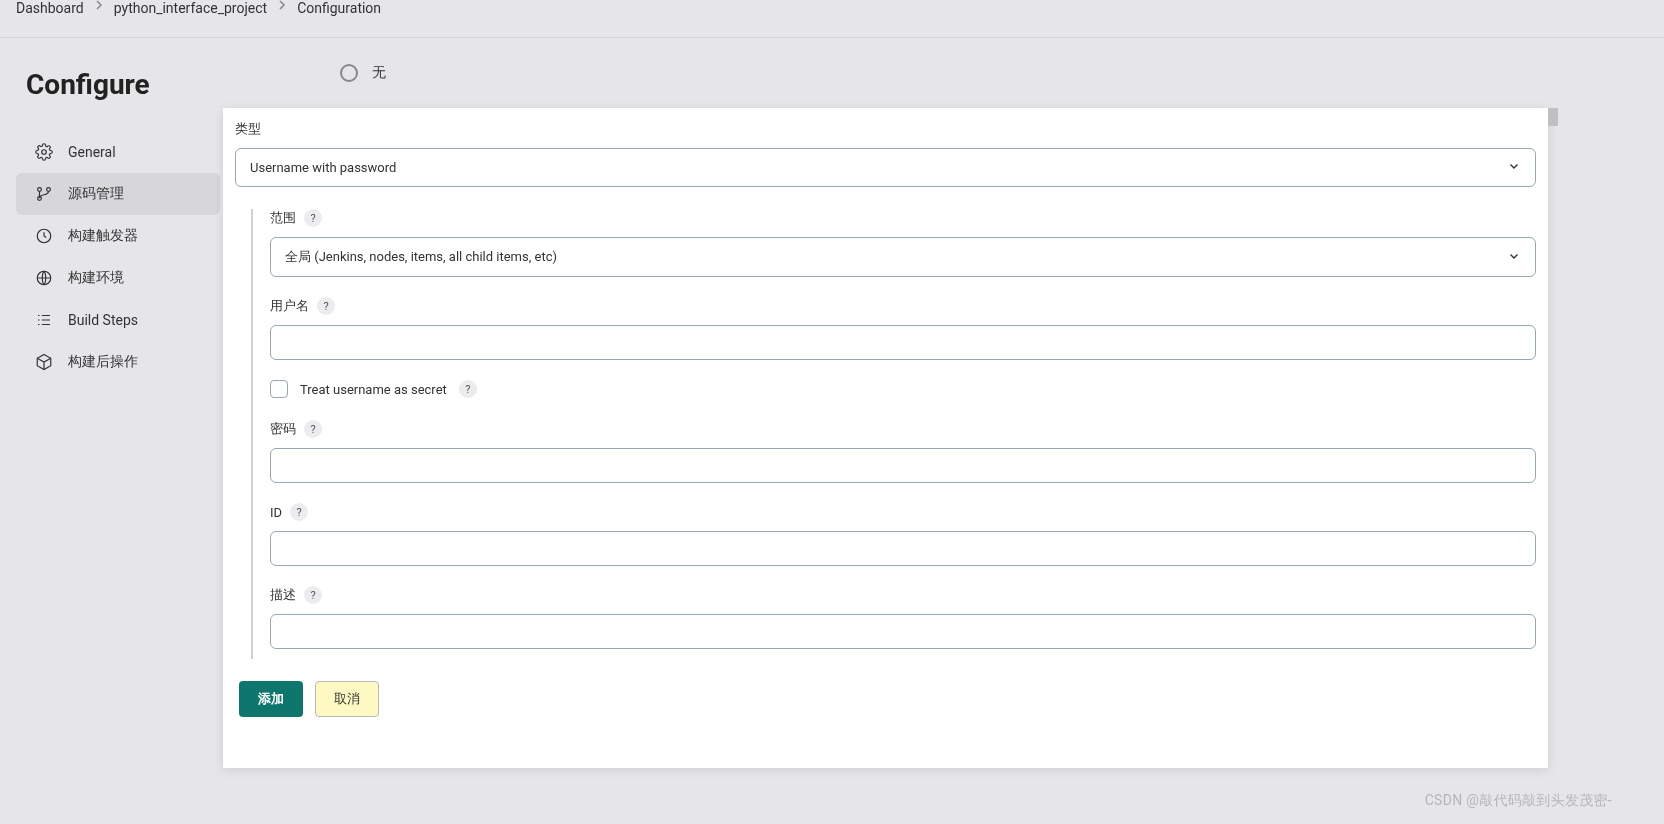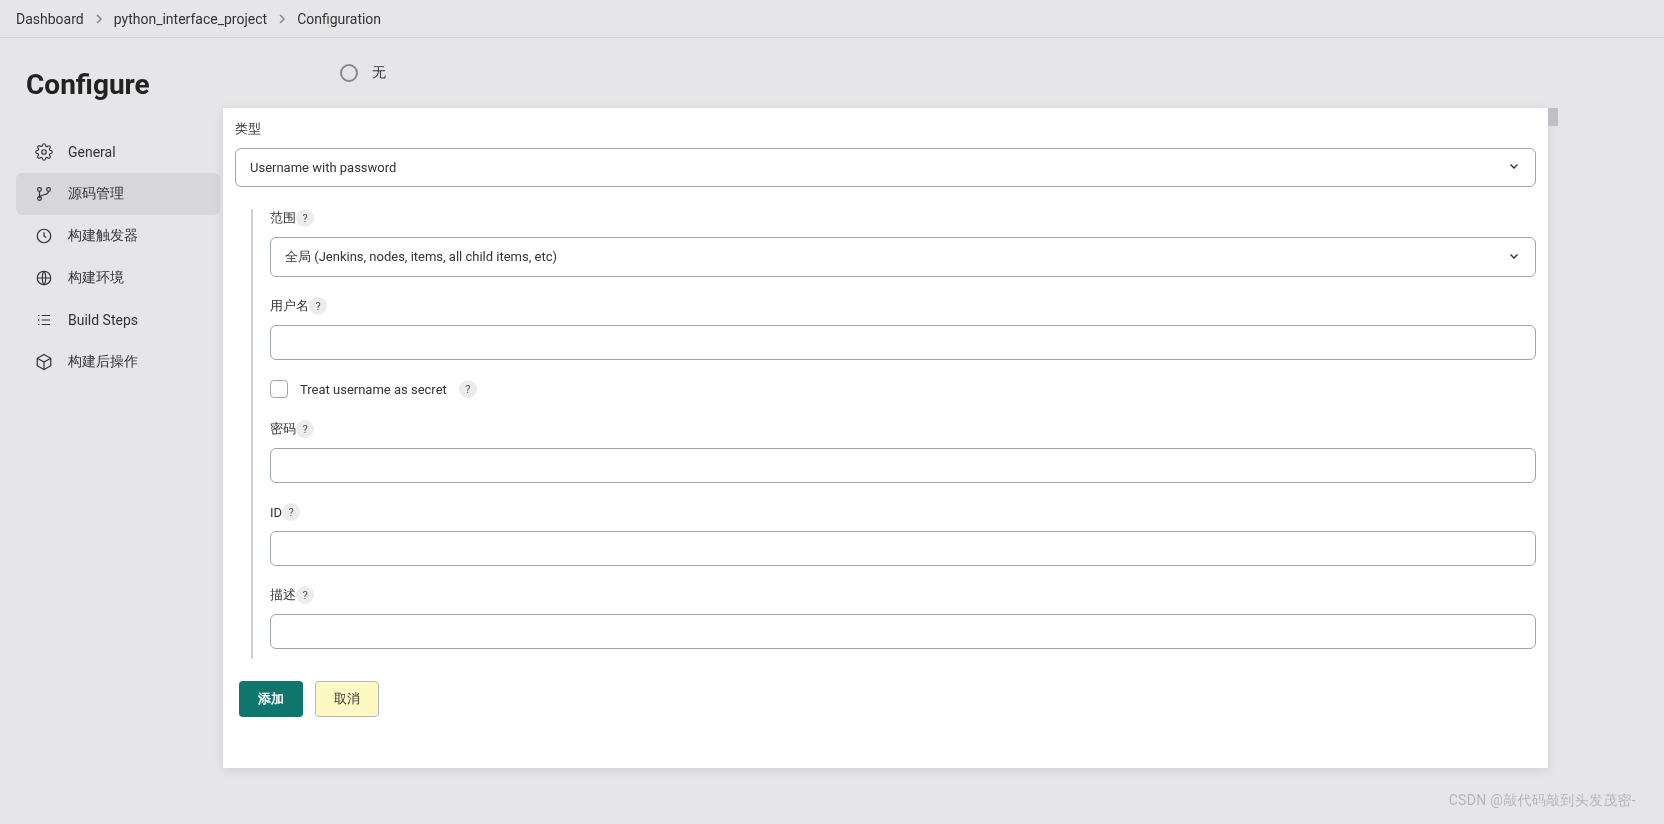--- a/index.html
+++ b/index.html
@@ -1,17 +1,17 @@
 <!DOCTYPE html>
 <html><head>
 <meta charset="utf-8">
 <style>
 * { box-sizing: border-box; margin: 0; padding: 0; }
 html, body { width: 1664px; height: 824px; font-family: -apple-system, BlinkMacSystemFont, "Segoe UI", Roboto, "Helvetica Neue", Arial, "Microsoft YaHei", sans-serif; background: #e6e6e9; overflow: hidden; position: relative; }
-.breadcrumb { height: 38px; display: flex; align-items: center; padding: 0 16px; gap: 10px; font-size: 14px; color: #333; background: #e6e6e9; border-bottom: 1px solid #d7d7da; }
+.breadcrumb { height: 38px; display: flex; align-items: flex-start; padding: 0 16px; gap: 10px; font-size: 14px; color: #333; background: #e6e6e9; border-bottom: 1px solid #d7d7da; }
 .breadcrumb a { color: #333; text-decoration: none; }
 .breadcrumb .sep svg { width: 10px; height: 10px; display: block; }
 .page { display: flex; width: 100%; height: calc(100% - 38px); }
 .left { width: 220px; padding: 30px 0 0 26px; }
 .page-title { font-size: 28px; font-weight: 700; margin-bottom: 30px; color: #222; }
 .nav { display: flex; flex-direction: column; gap: 0; margin-left: -10px; }
 .nav-item { display: flex; align-items: center; gap: 14px; height: 42px; padding: 0 18px; font-size: 14px; color: #333; cursor: pointer; border-radius: 6px; }
 .nav-item.active { background: #d7d7da; font-weight: 500; }
 .nav-item .icon { width: 20px; height: 20px; display: flex; align-items: center; justify-content: center; }
 .nav-item .icon svg { width: 18px; height: 18px; stroke: #333; fill: none; stroke-width: 1.6; }
@@ -19,32 +19,32 @@
 .radio-row { display: flex; align-items: center; gap: 14px; font-size: 14px; color: #333; }
 .radio { width: 18px; height: 18px; border: 2px solid #888; border-radius: 50%; }
 .dialog { position: absolute; left: 223px; top: 108px; width: 1325px; height: 660px; background: #fff; box-shadow: 0 2px 10px rgba(0,0,0,0.1); overflow-y: auto; }
 .dialog-inner { padding: 8px 12px 18px 12px; }
 .section-label { font-size: 13px; color: #333; margin: 4px 0 10px 0; }
 .select { position: relative; }
 .select-box { border: 1.5px solid #9aa7b2; border-radius: 6px; padding: 10px 14px; font-size: 13px; color: #333; display: flex; justify-content: space-between; align-items: center; cursor: pointer; }
 .select-box .chev svg { width: 14px; height: 14px; stroke: #333; fill: none; stroke-width: 2; }
 .indent { border-left: 2px solid #d0d0d4; margin-left: 16px; padding-left: 17px; margin-top: 22px; padding-bottom: 6px; }
 .form-row { margin-bottom: 20px; }
-.form-label { display: flex; align-items: center; font-size: 13px; color: #333; margin-bottom: 10px; }
+.form-label { display: flex; align-items: center; gap: 8px; font-size: 13px; color: #333; margin-bottom: 10px; }
 .help { width: 18px; height: 18px; border-radius: 50%; background: #ececef; color: #555; font-size: 11px; display: flex; align-items: center; justify-content: center; cursor: pointer; }
 .text-input { width: 100%; border: 1.5px solid #9aa7b2; border-radius: 6px; padding: 9px 12px; font-size: 13px; color: #333; }
 .check-row { display: flex; align-items: center; gap: 12px; margin: 12px 0 22px 0; }
 .checkbox { width: 18px; height: 18px; border: 1.5px solid #9aa7b2; border-radius: 4px; cursor: pointer; }
 .check-label { font-size: 13px; color: #333; }
 .buttons { display: flex; gap: 12px; margin-top: 22px; margin-left: 4px; }
 .btn { padding: 8px 18px; font-size: 13px; border-radius: 4px; cursor: pointer; border: 1px solid transparent; }
 .btn-primary { background: #0f766e; color: #fff; font-weight: 600; }
 .btn-secondary { background: #fef9c3; color: #333; border: 1px solid #b8b8bc; }
 .scroll-ind { position: absolute; top: 108px; right: 106px; width: 10px; height: 18px; background: #c0c0c4; }
-.watermark { position: absolute; right: 28px; bottom: 14px; font-size: 14px; color: rgba(0,0,0,0.22); letter-spacing: 0.3px; }
+.watermark { position: absolute; right: 52px; bottom: 14px; font-size: 14px; color: rgba(0,0,0,0.22); letter-spacing: 0.3px; }
 </style>
 </head>
 <body>
 
 <div class="breadcrumb">
   <a>Dashboard</a>
   <span class="sep">
       <svg viewBox="0 0 10 10">
         <path d="M3 1l4 4-4 4" fill="none" stroke="#888" stroke-width="1.5"></path>
       </svg>

